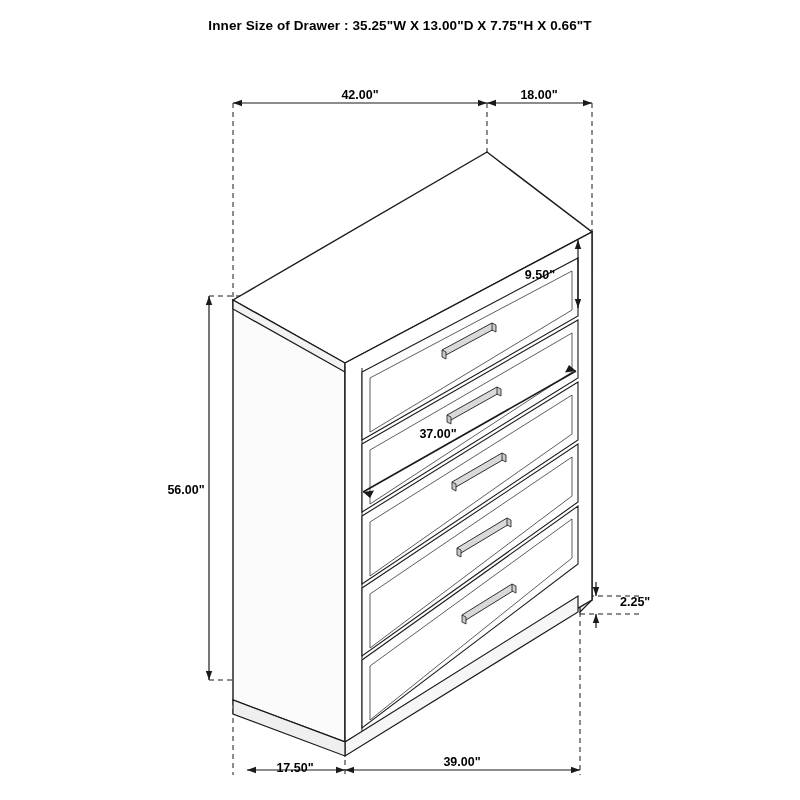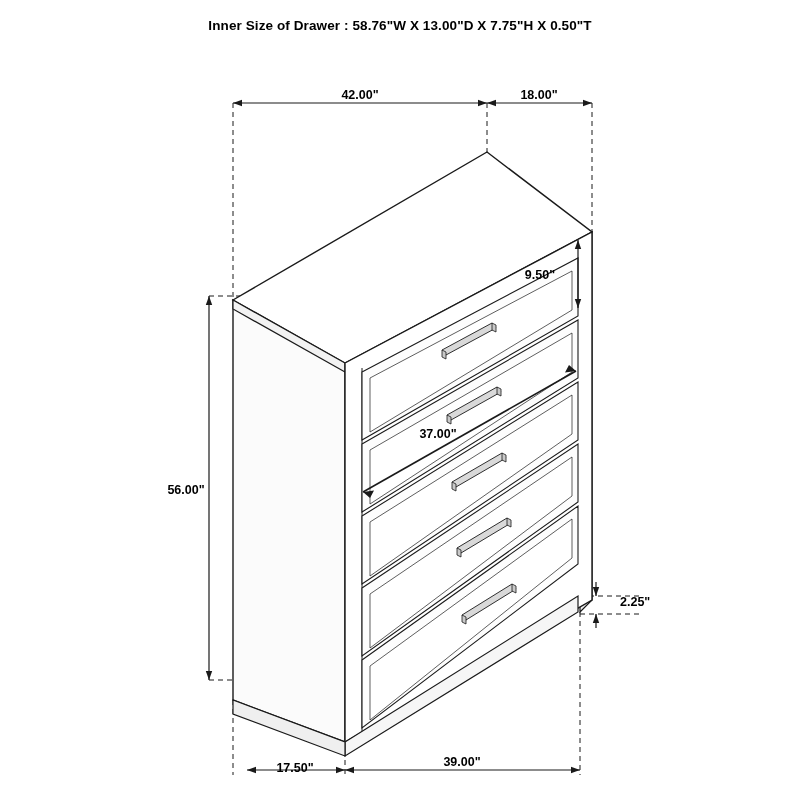--- a/index.html
+++ b/index.html
@@ -37,21 +37,21 @@
     font-size: 12.5px;
     font-weight: bold;
     fill: #000000;
   }
 </style>
 </head>
 <body>
 
 <div id="diagram-root">
 
-  <div class="title">Inner Size of Drawer : 58.76"W X 13.00"D X 7.75"H X 0.50"T</div>
+  <div class="title">Inner Size of Drawer : 35.25"W X 13.00"D X 7.75"H X 0.66"T</div>
 
   <svg width="800" height="800" viewBox="0 0 800 800">
 
     <g stroke="#1a1a1a" stroke-width="1" fill="none" stroke-dasharray="5,4">
 
       <line x1="233" y1="103" x2="233" y2="300"></line>
 
       <line x1="487" y1="103" x2="487" y2="152"></line>
 
       <line x1="592" y1="103" x2="592" y2="232"></line>

